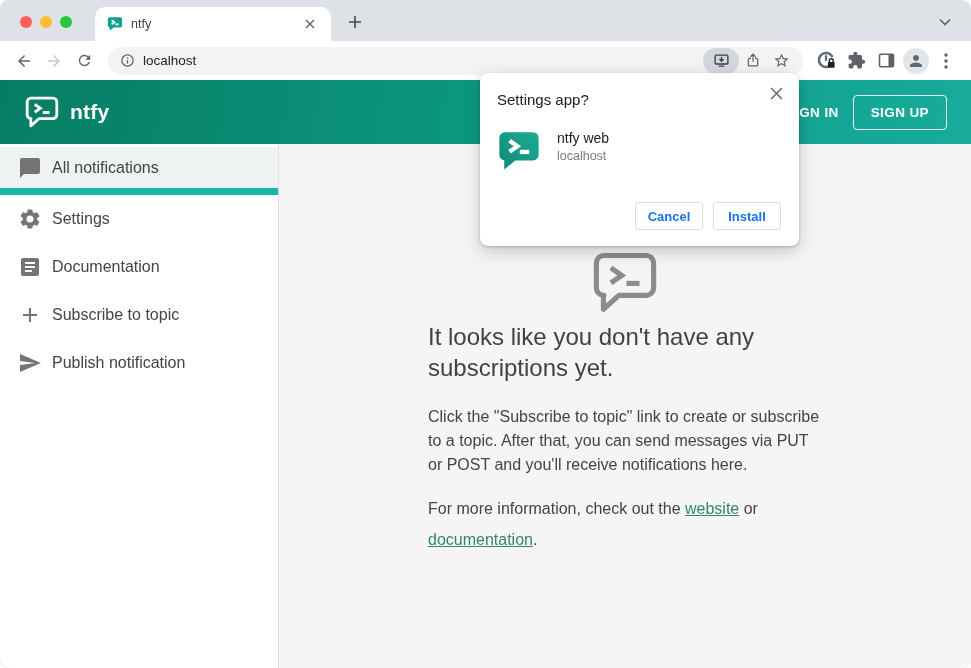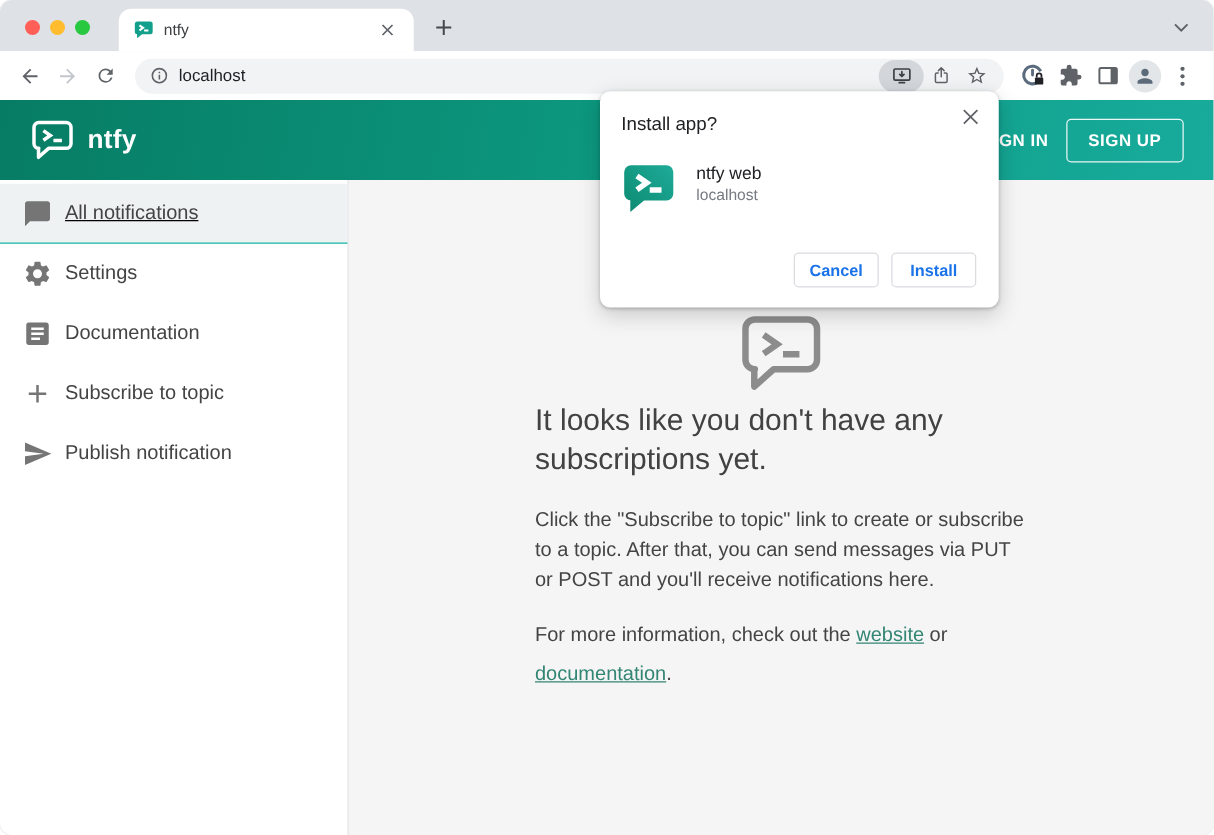--- a/index.html
+++ b/index.html
@@ -57,21 +57,21 @@
   .appbar-spacer { flex:1; }
   .signin-btn { color:#ffffff; font-size:13.5px; font-weight:bold; letter-spacing:0.4px;
     padding:8px 10px; margin-right:4px; cursor:pointer; }
   .signup-btn { color:#ffffff; font-size:13.5px; font-weight:bold; letter-spacing:0.4px;
     border:1px solid rgba(255,255,255,0.9); border-radius:4px; padding:9px 17px; cursor:pointer; }
   
   .content { display:flex; height:524px; }
   .sidebar { width:279px; background:#ffffff; border-right:1px solid #e0e0e0; padding-top:3px; }
   .side-item { height:48px; display:flex; align-items:center; padding-left:18px; cursor:pointer; }
   .side-item.selected { background:#eef2f2; }
-  .side-item.divided { border-bottom:1px solid #14b8a6;text-decoration:underline; }
+  .side-item.divided { border-bottom:7px solid #14b8a6; }
   .side-icon { width:24px; height:24px; color:#757575; flex:0 0 24px;
     display:flex; align-items:center; justify-content:center; }
   .side-label { margin-left:10px; font-size:16px; color:#444444; }
   .main { flex:1; background:#f5f5f5; overflow:hidden; }
   .empty-state { width:394px; margin:108px auto 0; }
   .empty-icon { display:flex; justify-content:center; color:#8c8c8c; }
   .empty-heading { margin-top:8px; font-size:24px; line-height:31px; color:#424242;
     text-align:left; white-space:pre-line; font-weight:normal; }
   .empty-para { margin-top:22px; font-size:16px; line-height:24px; color:#444444; }
   .empty-para2 { margin-top:16px; font-size:16px; line-height:31px; color:#444444; }
@@ -282,21 +282,21 @@
         </div>
         <h2 class="empty-heading">It looks like you don't have any
 subscriptions yet.</h2>
         <p class="empty-para">Click the "Subscribe to topic" link to create or subscribe to a topic. After that, you can send messages via PUT or POST and you'll receive notifications here.</p>
         <p class="empty-para2"><span>For more information, check out the </span><a class="teal-link">website</a><span> or </span><a class="teal-link">documentation</a><span>.</span></p>
       </div>
     </div>
   </div>
 
   <div class="dialog">
-    <div class="dialog-title">Install app?</div>
+    <div class="dialog-title">Settings app?</div>
     <div class="dialog-close">
       <svg width="13" height="13" viewBox="0 0 12 12">
           <path d="M1 1l10 10M11 1 1 11" stroke="#5f6368" stroke-width="1.3"></path>
         </svg>
     </div>
     <div class="dialog-appicon">
       <svg width="44" height="42" viewBox="0 0 28 26">
         <defs>
           <linearGradient id="tealgrad" x1="0" y1="1" x2="1" y2="0">
             <stop offset="0" stop-color="#0d8a71"></stop>

